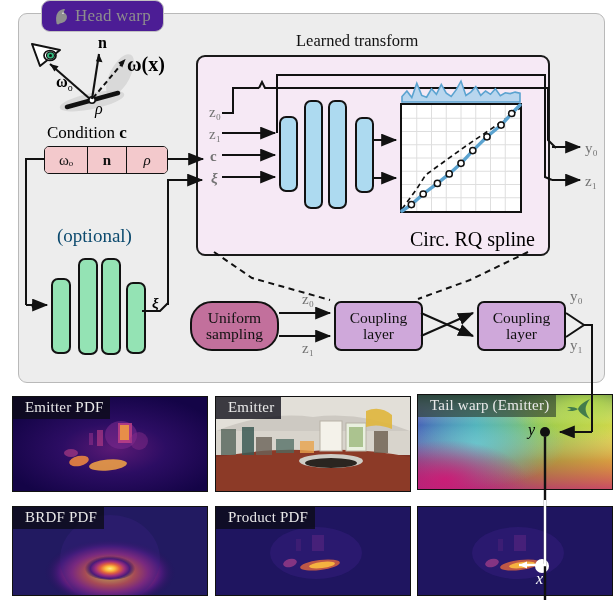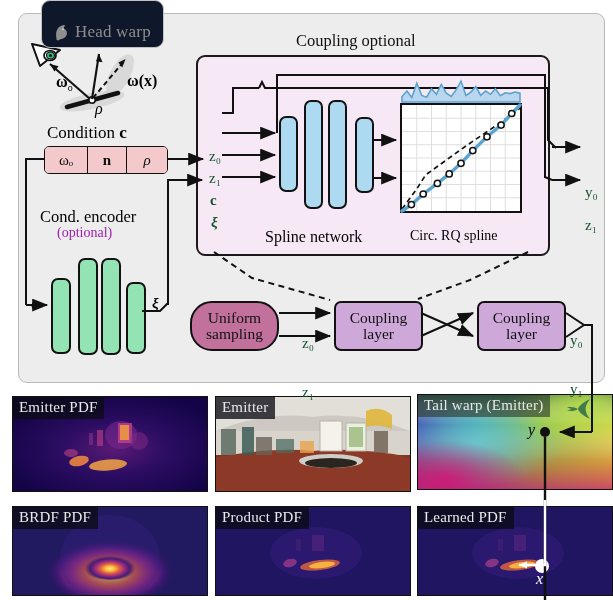--- a/index.html
+++ b/index.html
@@ -5,38 +5,38 @@
   html,body{margin:0;padding:0;background:#fff;}
   body{width:613px;height:600px;font-family:"Liberation Serif",serif;overflow:hidden;}
   #root{position:relative;width:613px;height:600px;}
 
   
   .diagram-panel{position:absolute;left:18px;top:13px;width:585px;height:368px;
     background:#ededed;border:1.6px solid #b9b9b9;border-radius:9px;
     background-image:radial-gradient(#ffffff 0.6px, transparent 0.7px);
     background-size:4px 4px;}
   .badge{position:absolute;left:41px;top:0px;height:30px;display:flex;align-items:center;
-    gap:5px;padding:16px 12px 0 9px;background:#0f172a;border:1.8px solid #c2c2c2;
+    gap:5px;padding:0 12px 0 9px;background:#4c1d95;border:1.8px solid #c2c2c2;
     border-radius:9px;z-index:6;}
   .badge-txt{font-size:17px;color:#8e8e8e;letter-spacing:.2px;}
 
   .lbl{position:absolute;white-space:nowrap;}
   .serif{font-family:"Liberation Serif",serif;}
   .bold{font-weight:bold;}
   .ital{font-style:italic;}
 
   
   .ct-box{position:absolute;left:196px;top:55px;width:350px;height:197px;
     background:#f6e9f5;border:2.3px solid #1a1a1a;border-radius:9px;
     background-image:radial-gradient(#ffffff 0.6px, transparent 0.7px);
     background-size:4px 4px;}
   .ct-title{position:absolute;left:296px;top:31px;font-size:16.5px;color:#111;}
 
   
-  .sub-lbl{position:absolute;font-size:15px;color:#14532d;margin-top:44px;}
+  .sub-lbl{position:absolute;font-size:15px;color:#737373;}
 
   
   .bar{position:absolute;border:2px solid #121212;border-radius:7px;}
   .bar.blue{background:#addaf0;background-image:radial-gradient(#ffffff 0.6px,transparent 0.7px);background-size:4px 4px;}
   .bar.green{background:#94e3b4;background-image:radial-gradient(#ffffff 0.6px,transparent 0.7px);background-size:4px 4px;}
 
   
   .plot{position:absolute;left:400px;top:103px;width:122px;height:110px;
     background:#fff;border:2px solid #111;box-sizing:border-box;}
 
@@ -49,21 +49,21 @@
   .cond-cell:last-child{border-right:none;}
 
   
   .pbox{position:absolute;border:2.1px solid #111;border-radius:7px;
     display:flex;align-items:center;justify-content:center;text-align:center;
     font-size:15.5px;line-height:1.05;color:#111;
     background-image:radial-gradient(#ffffff 0.55px,transparent 0.7px);background-size:4px 4px;}
 
   
   .tile{position:absolute;border:1.6px solid #111;overflow:hidden;}
-  .tile-cap{position:absolute;left:0;top:0;padding:2px 7px 3px 6px;
+  .tile-cap{position:absolute;left:0;top:0;padding:2px 7px 3px 12px;
     font-size:15px;color:#e9e9e9;background:rgba(12,12,22,.78);letter-spacing:.2px;}
   .tile-cap.tw{background:rgba(40,58,44,.62);}
 
   svg{display:block;}
   .ov{position:absolute;left:0;top:0;width:613px;height:600px;pointer-events:none;}
 </style>
 </head>
 <body>
 
 <div id="root">
@@ -102,58 +102,56 @@
     <path d="M99 54 L102.5 62.2 L95.9 61.2 Z" fill="#111"></path>
 
     <path d="M93 98 L125 60" stroke="#111" stroke-width="2" fill="none" stroke-dasharray="5,3.4"></path>
     <path d="M125.6 59 L122.2 67.4 L118.4 62.5 Z" fill="#111"></path>
   </svg>
 
   <div class="lbl serif bold" style="left:98px;top:34px;font-size:16px;z-index:4">n</div>
   <div class="lbl serif" style="left:56px;top:73px;font-size:16px;font-weight:bold;z-index:4">
     <span>ω</span><sub style="font-size:10px;font-weight:normal;font-style:normal">o</sub>
   </div>
-  <div class="lbl serif bold" style="left:127px;top:72px;font-size:16px;z-index:4">ω(x)</div>
+  <div class="lbl serif bold" style="left:127px;top:53px;font-size:20px;z-index:4">ω(x)</div>
   <div class="lbl serif ital" style="left:95px;top:100px;font-size:16px;z-index:4">ρ</div>
 
   <div class="lbl serif" style="left:47px;top:123px;font-size:17px;">
     <span>Condition </span><b>c</b>
   </div>
   <div class="cond-row">
     <div class="cond-cell" style="width:42px">ωₒ</div>
     <div class="cond-cell bold" style="width:38px">n</div>
     <div class="cond-cell ital" style="width:40px">ρ</div>
   </div>
 
-  <div class="lbl serif" style="left:40px;top:207px;font-size:16.5px;">Cond. encoder</div>
-  <div class="lbl serif" style="left:57px;top:225px;font-size:14px;color:#a21caf;">(optional)</div>
+  <div class="lbl serif" style="left:57px;top:225px;font-size:19px;color:#0c4a6e;">(optional)</div>
 
   <div class="bar green" style="left:51px;top:278px;width:16px;height:72px"></div>
   <div class="bar green" style="left:78px;top:258px;width:16px;height:93px"></div>
   <div class="bar green" style="left:101px;top:258px;width:16px;height:93px"></div>
   <div class="bar green" style="left:126px;top:282px;width:16px;height:68px"></div>
 
   <div class="lbl serif bold" style="left:31px;top:296px;font-size:15px;">c</div>
   <div class="lbl serif bold ital" style="left:152px;top:295px;font-size:15px;">ξ</div>
 
-  <div class="ct-title">Coupling optional</div>
+  <div class="ct-title">Learned transform</div>
   <div class="ct-box"></div>
 
   <div class="sub-lbl" style="left:209px;top:104px;z-index:4">z₀</div>
   <div class="sub-lbl" style="left:209px;top:126px;z-index:4">z₁</div>
   <div class="sub-lbl bold" style="left:210px;top:148px;z-index:4">c</div>
   <div class="sub-lbl bold ital" style="left:211px;top:170px;z-index:4">ξ</div>
 
   <div class="bar blue" style="left:279px;top:116px;width:15px;height:72px;z-index:4"></div>
   <div class="bar blue" style="left:304px;top:100px;width:15px;height:105px;z-index:4"></div>
   <div class="bar blue" style="left:328px;top:100px;width:15px;height:105px;z-index:4"></div>
   <div class="bar blue" style="left:355px;top:117px;width:15px;height:72px;z-index:4"></div>
 
-  <div class="lbl serif" style="left:265px;top:228px;font-size:16px;z-index:4">Spline network</div>
-  <div class="lbl serif" style="left:410px;top:228px;font-size:14px;z-index:4">Circ. RQ spline</div>
+  <div class="lbl serif" style="left:410px;top:228px;font-size:20px;z-index:4">Circ. RQ spline</div>
 
   <div class="plot"></div>
   <svg class="ov" style="z-index:5">
 
     <path id="density-path" fill="#b9d6ee" stroke="#5ba3d0" stroke-width="1.6" d="M402,102 L402.0,96.5 L406.9,91.0 L411.8,97.6 L416.8,83.3 L421.7,95.4 L426.6,97.2 L431.5,88.8 L436.4,94.3 L441.3,84.4 L446.3,93.2 L451.2,96.5 L456.1,89.9 L461.0,81.1 L465.9,95.4 L470.8,92.1 L475.8,86.6 L480.7,95.4 L485.6,91.0 L490.5,94.3 L495.4,88.8 L500.3,95.8 L505.3,92.8 L510.2,93.6 L515.1,92.1 L520.0,93.2 L520,102 Z"></path>
 
     <g id="grid-lines" stroke="#dedede" stroke-width="1">
         <line x1="416.75" y1="105" x2="416.75" y2="211"></line>
         <line x1="402" y1="118.25" x2="520" y2="118.25"></line>
         <line x1="431.5" y1="105" x2="431.5" y2="211"></line>
@@ -396,21 +394,20 @@
     <svg width="194" height="88" viewBox="0 0 194 88" preserveAspectRatio="none">
       <rect width="194" height="88" fill="#1f1560"></rect>
       <ellipse cx="100" cy="46" rx="46" ry="26" fill="#2d1a73" opacity=".8"></ellipse>
       <rect x="96" y="28" width="12" height="16" fill="#5a2580" opacity=".6"></rect>
       <rect x="80" y="32" width="5" height="12" fill="#4b2078" opacity=".55"></rect>
       <ellipse cx="74" cy="56" rx="7" ry="4" fill="#b5438c" opacity=".65" transform="rotate(-14 74 56)"></ellipse>
       <ellipse cx="102" cy="58" rx="20" ry="5" fill="#d9633f" opacity=".85" transform="rotate(-7 102 58)"></ellipse>
       <ellipse cx="104" cy="58" rx="13" ry="3" fill="#f8b740" opacity=".95" transform="rotate(-7 104 58)"></ellipse>
       <circle cx="124" cy="59" r="7" fill="#ffffff"></circle>
     </svg>
-    <div class="tile-cap">Learned PDF</div>
   </div>
 
   <svg class="ov" style="z-index:7">
     <circle cx="545" cy="432" r="5" fill="#111"></circle>
     <path d="M545 437 L545 600" stroke="#111" stroke-width="2.4" fill="none"></path>
     <path d="M541 565 L519 565" stroke="#fff" stroke-width="2.4" fill="none"></path>
     <path d="M519 565 L527 561.4 L527 568.6 Z" fill="#fff"></path>
     <path d="M545 500 L545 565 L541 565" stroke="#fff" stroke-width="2.4" fill="none"></path>
   </svg>
   <div class="lbl serif ital" style="left:528px;top:421px;font-size:16px;z-index:8">y</div>

